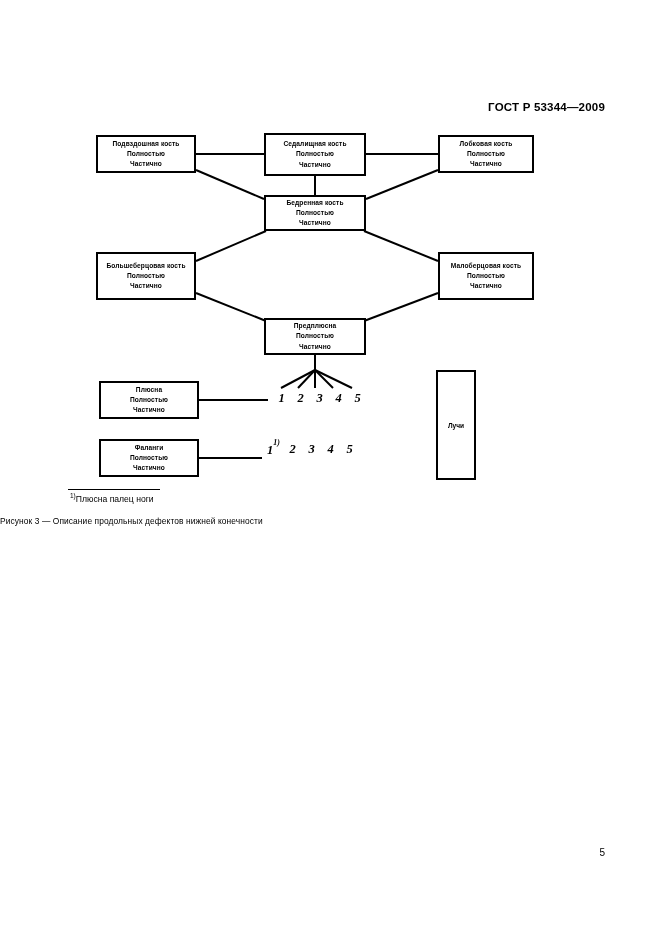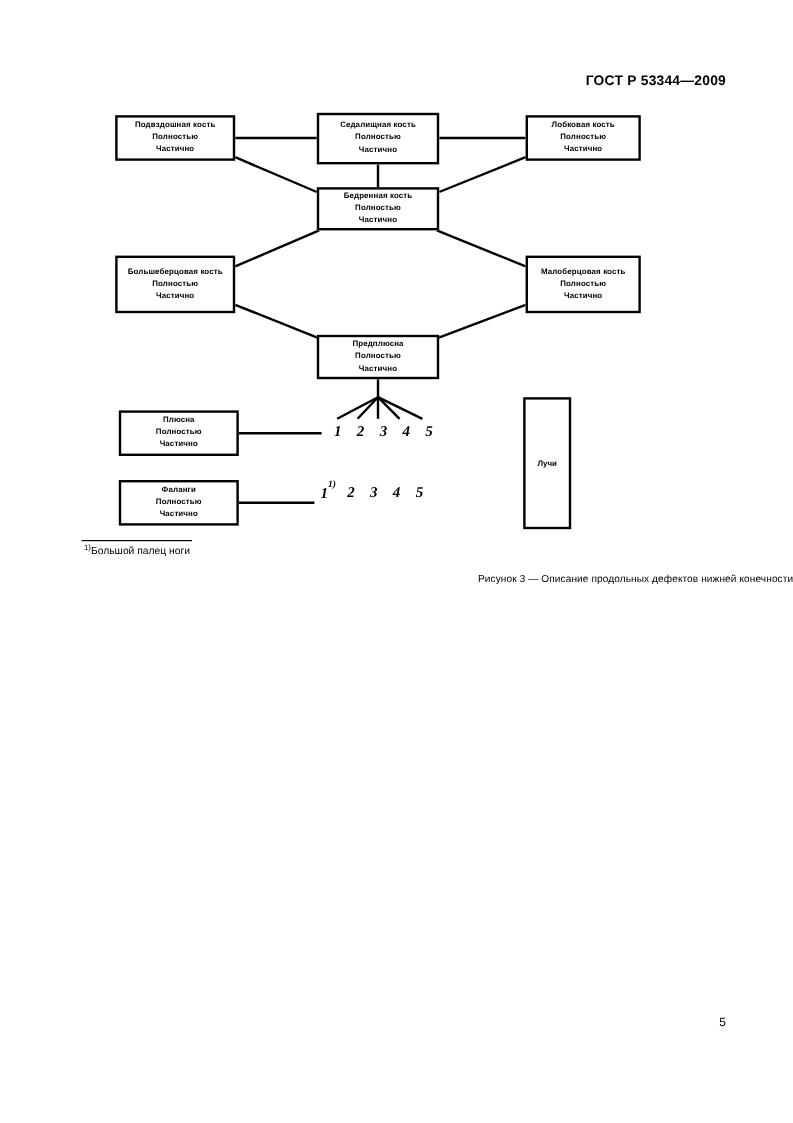--- a/index.html
+++ b/index.html
@@ -11,20 +11,21 @@
     width: 661px;
     height: 936px;
     position: relative;
     font-family: "Liberation Sans", sans-serif;
     color: #000000;
     overflow: hidden;
   }
   .page {
     position: absolute;
     inset: 0;
+    margin-top: 39px;
   }
   .std-header {
     position: absolute;
     top: 62px;
     right: 56px;
     font-family: "Liberation Sans", sans-serif;
     font-size: 11.5px;
     font-weight: bold;
     letter-spacing: 0.2px;
   }
@@ -113,21 +114,21 @@
   }
   .footnote .sup {
     font-size: 6.5px;
     vertical-align: super;
   }
   .figure-caption {
     position: absolute;
     left: 0;
     top: 477px;
     width: 661px;
-    text-align: right;
+    text-align: left;
     font-size: 8.4px;
     letter-spacing: 0.1px;
   }
 </style>
 </head>
 <body>
 
 <div class="page">
 
   <div class="std-header">ГОСТ Р 53344—2009</div>
@@ -237,20 +238,20 @@
     <div class="digits" style="left:264px; top:403px;">
       <span style="width:19px; position:relative;"><span>1</span><span class="sup">1)</span></span>
       <span style="width:19px;">2</span>
       <span style="width:19px;">3</span>
       <span style="width:19px;">4</span>
       <span style="width:19px;">5</span>
     </div>
 
     <div class="footnote-rule"></div>
     <div class="footnote">
-      <span class="sup">1)</span><span>Большой палец ноги</span>
+      <span class="sup">1)</span><span>Плюсна палец ноги</span>
     </div>
 
     <div class="figure-caption">Рисунок 3 — Описание продольных дефектов нижней конечности</div>
   </div>
 
   <div class="page-number">5</div>
 </div>
 
 </body></html>

